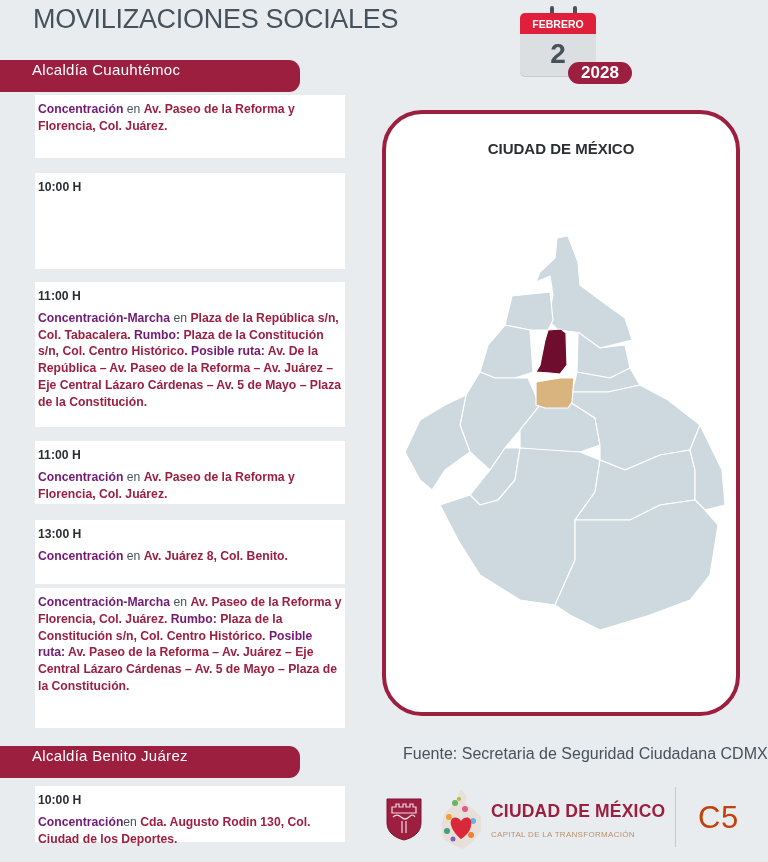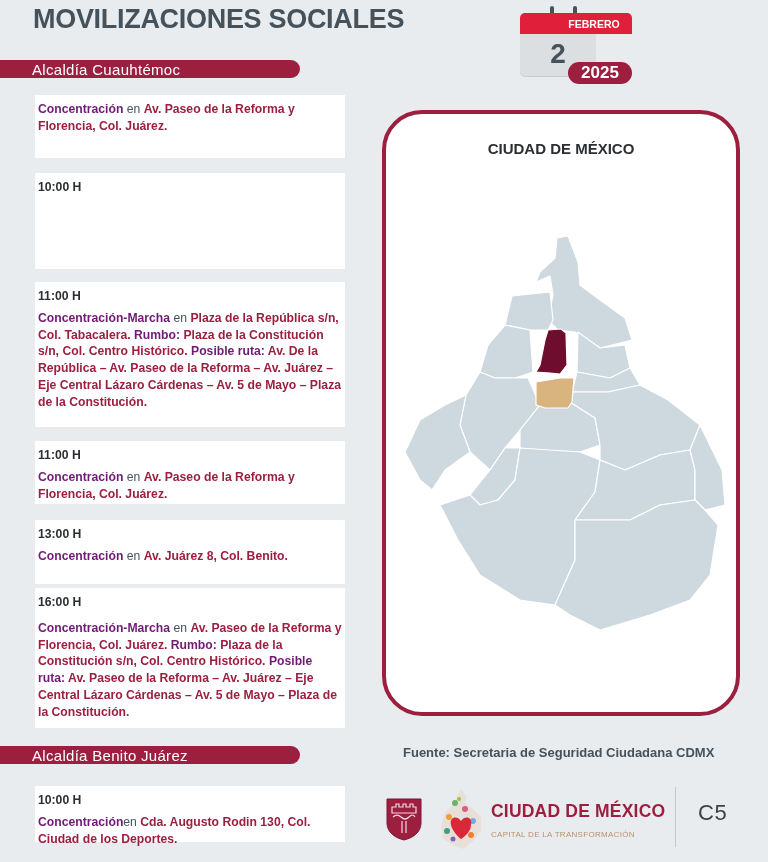--- a/index.html
+++ b/index.html
@@ -4,25 +4,25 @@
 <style>
   html, body { margin: 0; padding: 0; }
   body {
     width: 768px; height: 862px; overflow: hidden;
     background: #e9ecef;
     font-family: "Liberation Sans", "DejaVu Sans", sans-serif;
     position: relative;
   }
   .title {
     position: absolute; left: 33px; top: 4px;
-    font-size: 27px; font-weight: bold; color: #45525b;
+    font-size: 27px; font-weight: normal; color: #45525b;
     letter-spacing: -0.3px; margin: 0;
   }
   .banner {
-    position: absolute; left: 0; height: 18px;
+    position: absolute; left: 0; height: 32px;
     background: #9c1f40; color: #fff;
     border-radius: 0 11px 11px 0;
     font-size: 15px; line-height: 20px;
     padding-left: 32px; box-sizing: border-box;
     letter-spacing: 0.3px;
   }
   .banner.b1 { top: 60px; width: 300px; }
   .banner.b2 { top: 746px; width: 300px; }
 
   .card {
@@ -36,21 +36,21 @@
   .card .desc .g { color: #701a75; }
   .card .desc .n { color: #45525b; font-weight: normal; text-align: center; }
 
   
   .cal { position: absolute; left: 520px; top: 6px; width: 112px; height: 76px; }
   .cal .ring { position: absolute; top: 0; width: 4px; height: 14px; background: #45525b; border-radius: 2px; }
   .cal .ring.r1 { left: 30px; } .cal .ring.r2 { left: 53px; }
   .cal .head {
     position: absolute; left: 0; top: 7px; width: 76px; height: 21px;
     background: #e0203a; border-radius: 5px 5px 0 0;
-    color: #fff; font-size: 10.5px; font-weight: bold; text-align: center; line-height: 23px; padding-left: 36px;
+    color: #fff; font-size: 10.5px; font-weight: bold; text-align: center; line-height: 23px;
   }
   .cal .page {
     position: absolute; left: 0; top: 28px; width: 76px; height: 42px;
     background: #dcdfe2; border-radius: 0 0 5px 5px;
     color: #45525b; font-size: 28px; font-weight: bold; text-align: center; line-height: 40px;
     box-shadow: 0 1px 0 #c9cdd1;
   }
   .cal .year {
     position: absolute; left: 48px; top: 56px; width: 64px; height: 22px;
     background: #9c1f40; border-radius: 11px;
@@ -64,43 +64,43 @@
     box-sizing: border-box;
   }
   .mapframe .maptitle {
     position: absolute; left: 0; right: 0; top: 26px; text-align: center;
     font-size: 15px; font-weight: bold; color: #2b2f33;
   }
   .mapframe svg { position: absolute; left: 14px; top: 116px; }
 
   .source {
     position: absolute; left: 403px; top: 745px;
-    font-size: 13px; font-weight: bold; color: #45525b;
+    font-size: 16px; font-weight: normal; color: #45525b;
   }
 
   
   .logo-shield { position: absolute; left: 384px; top: 797px; }
   .logo-heart { position: absolute; left: 437px; top: 787px; }
   .logo-cdmx { position: absolute; left: 491px; top: 801px; }
   .logo-cdmx .l1 { font-size: 17.5px; font-weight: bold; color: #9c1f40; letter-spacing: 0.2px; }
   .logo-cdmx .l2 { font-size: 8px; color: #b8916a; letter-spacing: 0.3px; margin-top: 8px; }
   .vdiv { position: absolute; left: 675px; top: 787px; width: 1px; height: 60px; background: #c5c9cd; }
-  .c5 { position: absolute; left: 698px; top: 800px; font-size: 22px; color: #404040; letter-spacing: 0.5px; }
+  .c5 { position: absolute; left: 698px; top: 800px; font-size: 31px; color: #c2410c; letter-spacing: 0.5px; }
 </style>
 </head>
 <body>
 
 <h1 class="title">MOVILIZACIONES SOCIALES</h1>
 
 <div class="cal">
   <div class="ring r1"></div>
   <div class="ring r2"></div>
   <div class="head">FEBRERO</div>
   <div class="page">2</div>
-  <div class="year">2025</div>
+  <div class="year">2028</div>
 </div>
 
 <div class="banner b1">Alcaldía Cuauhtémoc</div>
 
 <div class="card" style="top:95px;height:63px">
   <div class="desc"><span class="g">Concentración</span><span class="n"> en </span><span>Av. Paseo de la Reforma y Florencia, Col. Juárez.</span></div>
 </div>
 
 <div class="card" style="top:173px;height:96px">
   <div class="time">10:00 H</div>
@@ -115,21 +115,20 @@
   <div class="time">11:00 H</div>
   <div class="desc"><span class="g">Concentración</span><span class="n"> en </span><span>Av. Paseo de la Reforma y Florencia, Col. Juárez.</span></div>
 </div>
 
 <div class="card" style="top:520px;height:64px">
   <div class="time">13:00 H</div>
   <div class="desc"><span class="g">Concentración</span><span class="n"> en </span><span>Av. Juárez 8, Col. Benito.</span></div>
 </div>
 
 <div class="card" style="top:588px;height:140px">
-  <div class="time" style="margin-bottom:9px">16:00 H</div>
   <div class="desc"><span class="g">Concentración-Marcha</span><span class="n"> en </span><span>Av. Paseo de la Reforma y Florencia, Col. Juárez.</span><span class="g"> Rumbo: </span><span>Plaza de la Constitución s/n, Col. Centro Histórico.</span><span class="g"> Posible ruta: </span><span>Av. Paseo de la Reforma – Av. Juárez – Eje Central Lázaro Cárdenas – Av. 5 de Mayo – Plaza de la Constitución.</span></div>
 </div>
 
 <div class="banner b2">Alcaldía Benito Juárez</div>
 
 <div class="card" style="top:786px;height:56px">
   <div class="time">10:00 H</div>
   <div class="desc"><span class="g">Concentración</span><span class="n">en </span><span>Cda. Augusto Rodin 130, Col. Ciudad de los Deportes.</span></div>
 </div>
 

